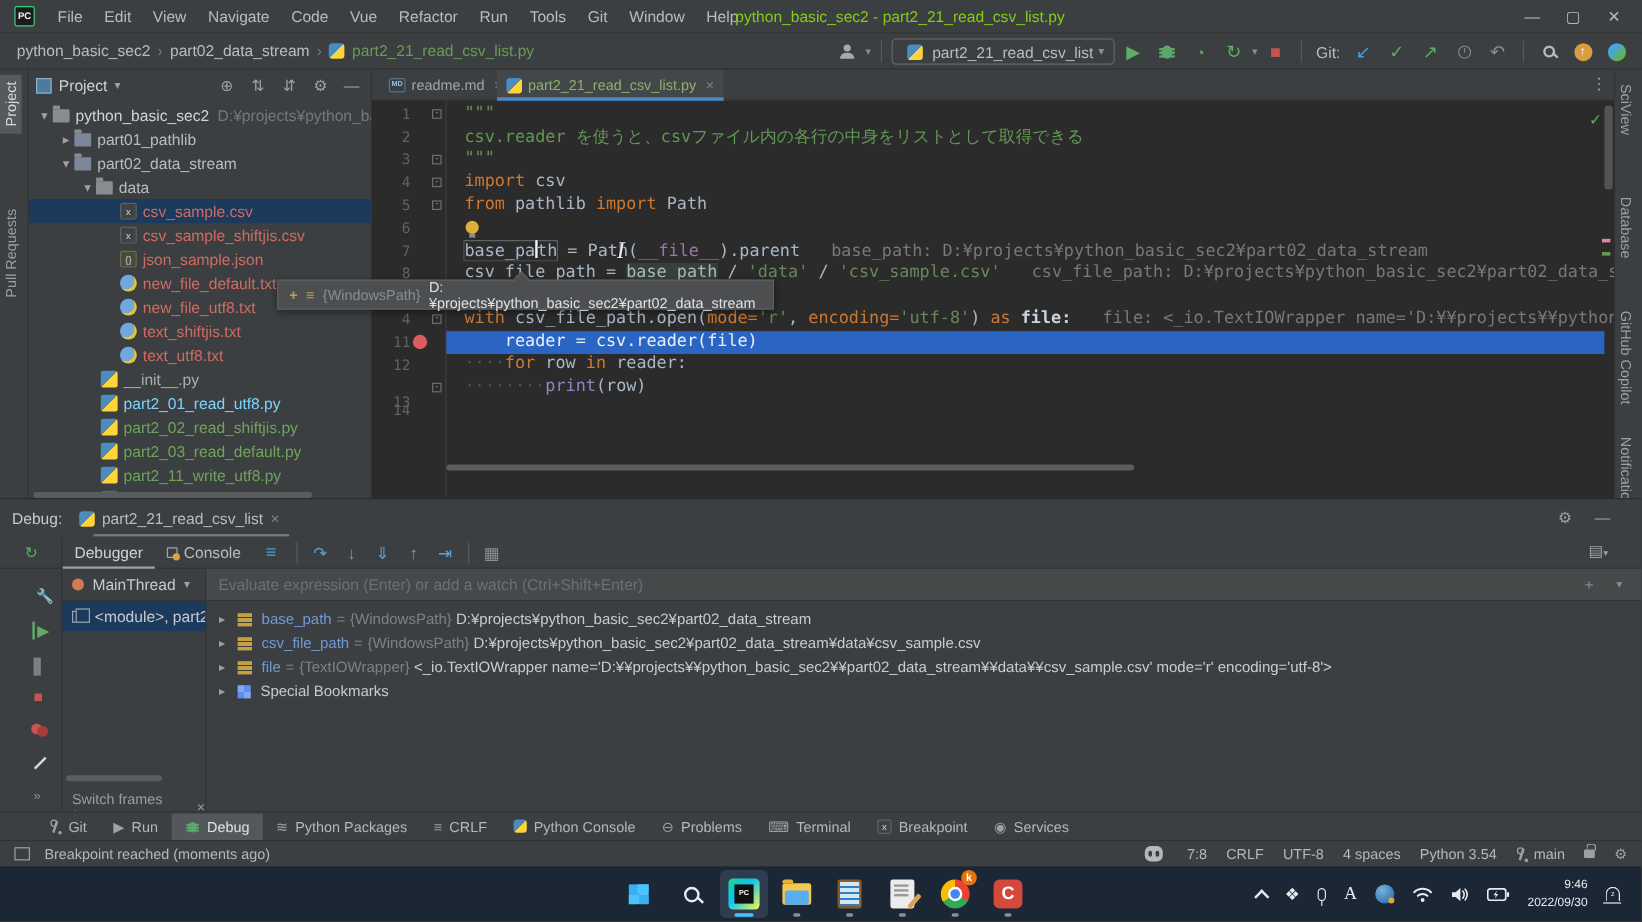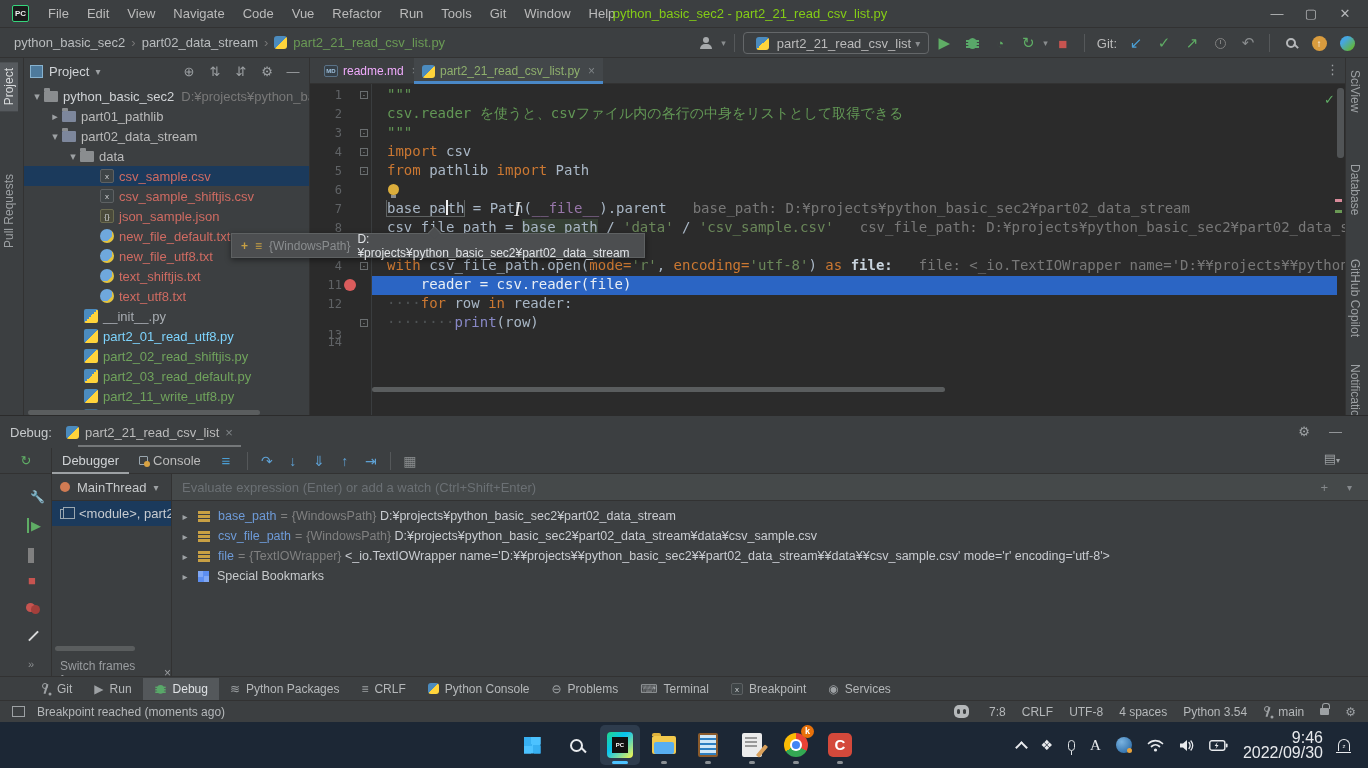--- a/index.html
+++ b/index.html
@@ -151,21 +151,21 @@
   .tchrome::before{content:"";position:absolute;left:6px;top:6px;width:12px;height:12px;border-radius:50%;background:#fff}
   .tchrome::after{content:"";position:absolute;left:8px;top:8px;width:8px;height:8px;border-radius:50%;background:#4285f4}
   .kbadge{position:absolute;right:2px;top:0;width:13px;height:13px;border-radius:50%;background:#e8710a;color:#fff;font-size:9px;line-height:13px;text-align:center;font-weight:bold}
   .tcam{width:24px;height:24px;border-radius:5px;background:#d4493b;color:#fff;font-size:15px;font-weight:bold;text-align:center;line-height:24px}
   .tray{position:absolute;top:0;height:46px;display:flex;align-items:center;gap:15px;color:#e8eaed}
   .chevup{width:9px;height:9px;border-left:2px solid #e8eaed;border-top:2px solid #e8eaed;transform:rotate(45deg);margin-top:4px}
   .micic{width:7px;height:11px;border:1.5px solid #dfe3e6;border-radius:4px;position:relative}
   .micic::after{content:"";position:absolute;left:1.5px;bottom:-5px;width:1.5px;height:4px;background:#dfe3e6}
   .sphere2{width:16px;height:16px;border-radius:50%;background:radial-gradient(circle at 35% 30%,#7ab3e0,#1d5f9e);position:relative}
   .sphere2::after{content:"";position:absolute;right:0;bottom:0;width:5px;height:5px;border-radius:50%;background:#e8a33d}
-  .clockbox{text-align:right;font-size:16px;line-height:15px;color:#e8eaed}
+  .clockbox{text-align:right;font-size:10px;line-height:15px;color:#e8eaed}
   .bellic{width:12px;height:12px;border-radius:6px 6px 0 0;border:1.5px solid #e8eaed;border-bottom:none;position:relative;font-size:6px;color:#e8eaed;text-align:center;line-height:12px}
   .bellic::after{content:"";position:absolute;left:-3px;bottom:-2px;width:15px;height:1.5px;background:#e8eaed}
   .wifiic,.spkic,.batic{display:flex;align-items:center}
 </style>
 </head>
 <body>
 
 <div class="abs flex" id="titlebar">
   <div id="pc-logo">PC</div>
   <span class="menu-item">File</span>
@@ -351,21 +351,21 @@
       <span class="fic fic-py"></span>
       <span class="c-green">part2_12_write_shiftjis.py</span>
     </div>
   <div class="abs" style="left:4px;top:352px;width:232px;height:5px;border-radius:3px;background:#5a5d5e"></div>
 </div>
 
 <div class="abs" id="editor">
   <div id="tabsrow">
     <div class="etab" style="left:6px">
       <span class="mdic">MD</span>
-      <span style="color:#f0abfc">readme.md</span>
+      <span style="color:#a3a3a3">readme.md</span>
       <span class="x">×</span>
     </div>
     <div class="etab etab-active" style="left:104px">
       <span class="icon-python" style="margin:0"></span>
       <span style="color:#8fb06d">part2_21_read_csv_list.py</span>
       <span class="x">×</span>
     </div>
     <span class="abs" style="right:6px;top:4px;color:#9da1a4">⋮</span>
   </div>
 

